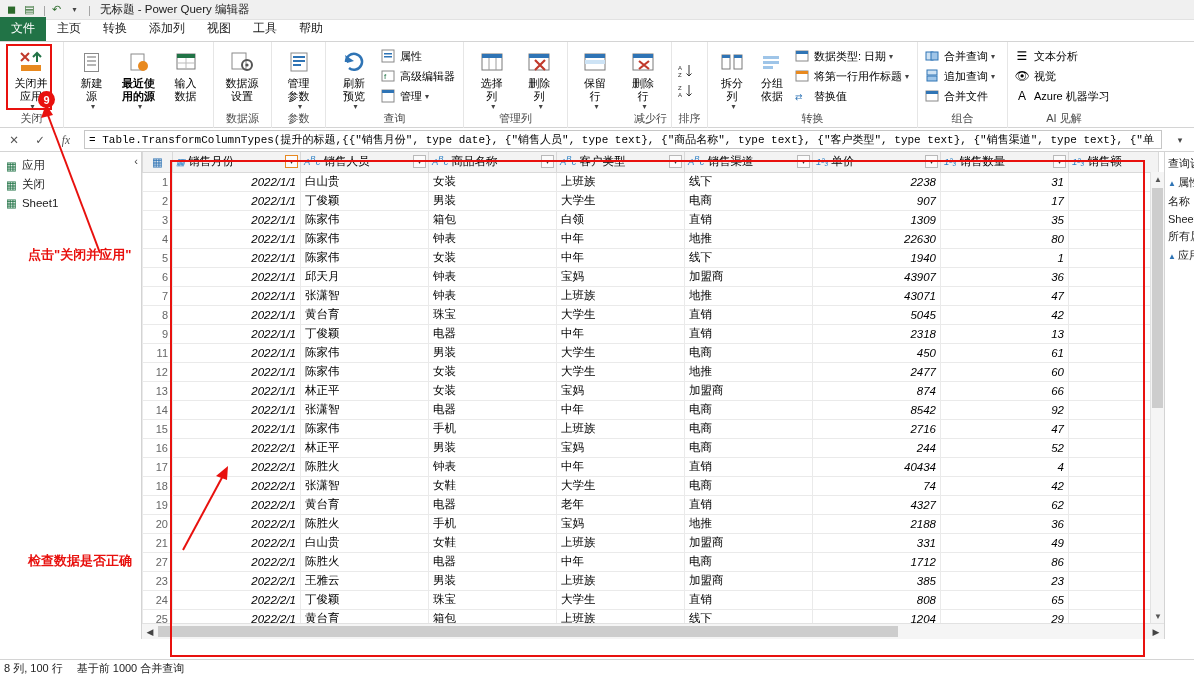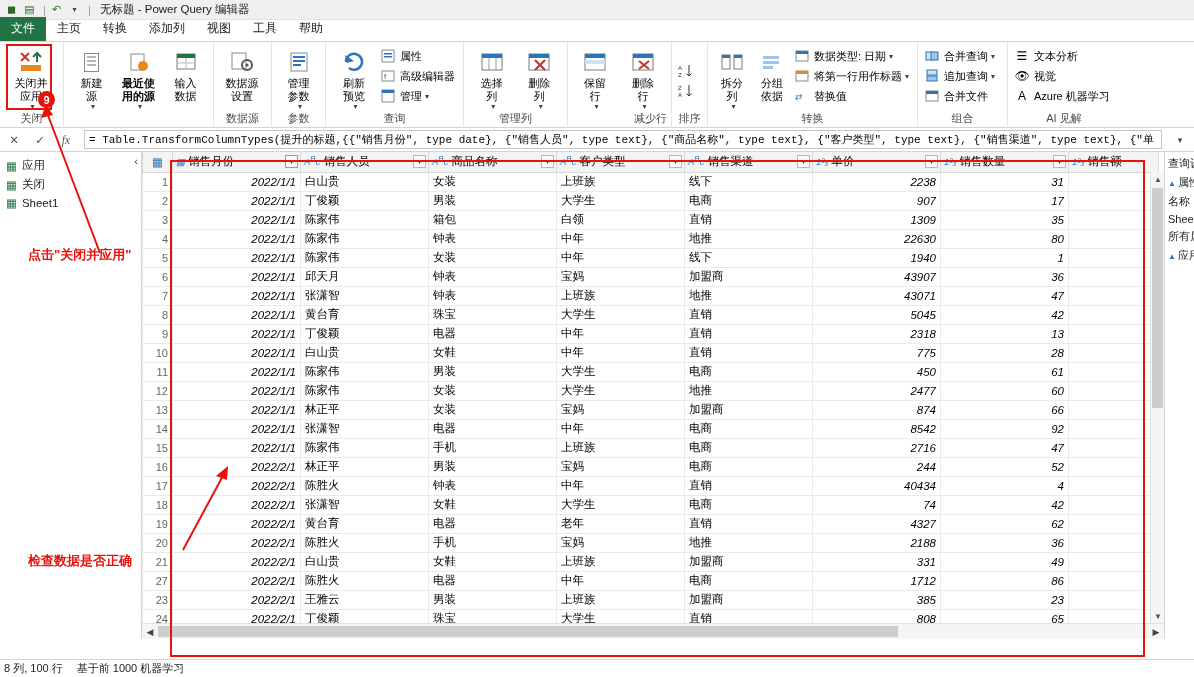--- a/index.html
+++ b/index.html
@@ -687,31 +687,20 @@
               <td class="date">2022/1/1</td>
               <td>丁俊颖</td>
               <td>电器</td>
               <td>中年</td>
               <td>直销</td>
               <td class="num">2318</td>
               <td class="num">13</td>
               <td class="num"></td>
             </tr>
             <tr>
-              <td class="rownum">10</td>
-              <td class="date">2022/1/1</td>
-              <td>白山贵</td>
-              <td>女鞋</td>
-              <td>中年</td>
-              <td>直销</td>
-              <td class="num">775</td>
-              <td class="num">28</td>
-              <td class="num"></td>
-            </tr>
-            <tr>
               <td class="rownum">11</td>
               <td class="date">2022/1/1</td>
               <td>陈家伟</td>
               <td>男装</td>
               <td>大学生</td>
               <td>电商</td>
               <td class="num">450</td>
               <td class="num">61</td>
               <td class="num"></td>
             </tr>
@@ -889,21 +878,21 @@
       <div class="rp-row"><span class="rp-tri">▲</span><span>属性</span></div>
       <div class="rp-row">名称</div>
       <div class="rp-row">Sheet1</div>
       <div class="rp-row">所有属性</div>
       <div class="rp-row"><span class="rp-tri">▲</span><span>应用的步骤</span></div>
     </div>
   </div>
 
   <div class="statusbar">
     <span>8 列, 100 行</span>
-    <span>基于前 1000 机器学习</span>
+    <span>基于前 1000 合并查询</span>
   </div>
 
   <svg class="anno-svg">
 
     <line x1="100" y1="253" x2="46" y2="110" stroke="#e8110e" stroke-width="2"></line>
     <polygon points="46,104 41,118 53,115" fill="#e8110e"></polygon>
 
     <line x1="183" y1="550" x2="225" y2="472" stroke="#e8110e" stroke-width="2"></line>
     <polygon points="228,466 216,476 227,480" fill="#e8110e"></polygon>
   </svg>

